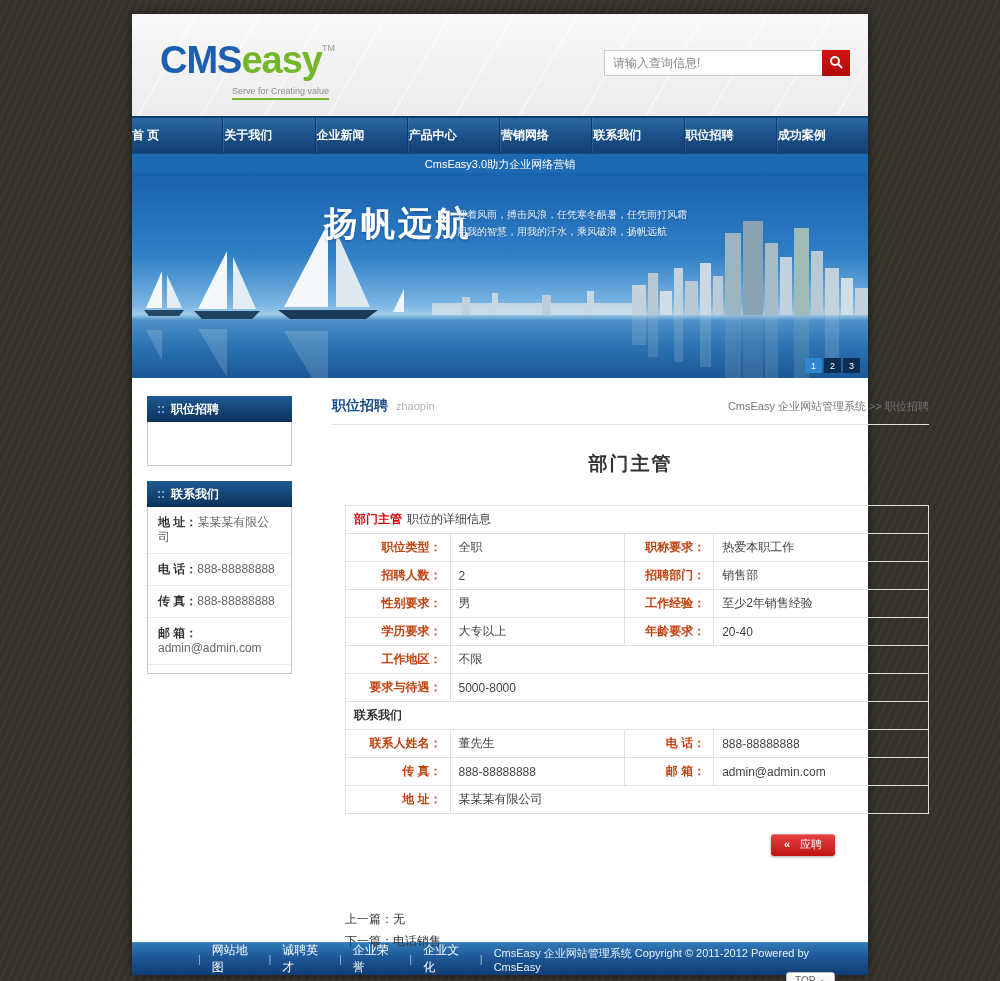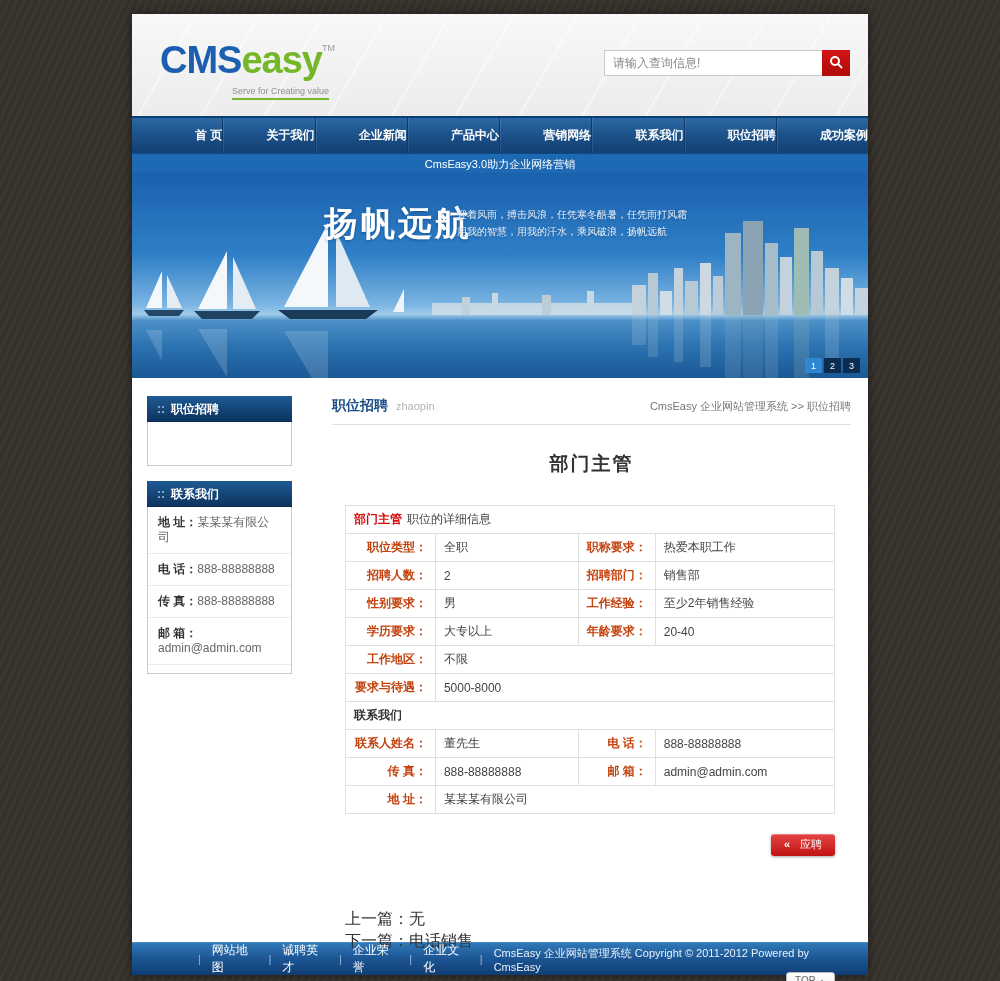--- a/index.html
+++ b/index.html
@@ -39,21 +39,21 @@
     background:linear-gradient(180deg,#d41414,#b00b0b);
     display:flex; align-items:center; justify-content:center;
   }
 
   
   .nav {
     display:flex; height:37px; border-top:2px solid #0c3e70;
     background:linear-gradient(180deg,#2b68a3 0%,#1b4f86 55%,#123f72 100%);
   }
   .nav-item {
-    flex:1; text-align:right; line-height:35px; color:#fff; font-size:12px; font-weight:bold;
+    flex:1; text-align:left; line-height:35px; color:#fff; font-size:12px; font-weight:bold;
     border-right:1px solid #0d3a68; border-left:1px solid rgba(255,255,255,.10); cursor:pointer;
   }
   .nav-item:first-child { border-left:none; }
   .nav-item:last-child  { border-right:none; }
 
   .subbar {
     height:20px; line-height:20px; text-align:center;
     background:#1d69b3; color:#fff; font-size:11px;
     border-top:1px solid #0e4a86;
   }
@@ -102,38 +102,38 @@
   .sec-head {
     display:flex; justify-content:space-between; align-items:baseline;
     border-bottom:1px solid #e0e0e0; padding-bottom:9px;
   }
   .sec-title { font-size:14px; font-weight:bold; color:#1c4e87; }
   .sec-sub { font-size:11px; color:#b3b3b3; margin-left:8px; }
   .breadcrumb { font-size:11px; color:#777; cursor:pointer; }
 
   .article-title { text-align:center; font-size:19px; color:#333; font-weight:600; margin:26px 0 28px; letter-spacing:2px; }
 
-  .job-table { border-collapse:collapse; width:490px; margin-left:13px; border:1px solid #cfcfcf; }
+  .job-table { border-collapse:collapse; width:584px; margin-left:13px; border:1px solid #cfcfcf; }
   .job-table td { border:1px solid #e0e0e0; padding:5px 8px; font-size:12px; color:#444; height:13px; }
   .job-table td.lbl { text-align:right; color:#c2410c; white-space:nowrap;font-weight:bold; }
   .job-table .tbl-head .job-name { color:#d50b0b; font-weight:bold; margin-right:5px; }
   .job-table .tbl-head .job-desc { color:#444; }
   .job-table .sec-row td { font-weight:bold; color:#333; }
 
   .apply-row { width:503px; text-align:right; margin-top:20px; }
   .apply-btn {
     display:inline-block; padding:3px 13px 4px; border:none; cursor:pointer;
     background:linear-gradient(180deg,#e64444,#c01212);
     border-radius:3px; color:#fff; font-size:11px;
     box-shadow:0 1px 3px rgba(0,0,0,.35), inset 0 1px 0 rgba(255,255,255,.3);
     font-family:"Liberation Sans", sans-serif;
   }
   .apply-btn .arrows { margin-right:10px; font-weight:bold; }
 
-  .prevnext { margin:52px 0 0 13px; font-size:16px; color:#333; line-height:22px; }
+  .prevnext { margin:52px 0 0 13px; font-size:12px; color:#333; line-height:22px; }
   .prevnext .pn-link { cursor:pointer; }
 
   .top-row { width:503px; text-align:right; margin-top:18px; }
   .top-btn {
     display:inline-block; border:1px solid #bbb; border-radius:3px; cursor:pointer;
     background:linear-gradient(180deg,#ffffff,#ececec);
     padding:2px 8px; font-size:10px; color:#666; font-family:"Liberation Sans", sans-serif;
   }
 
   

